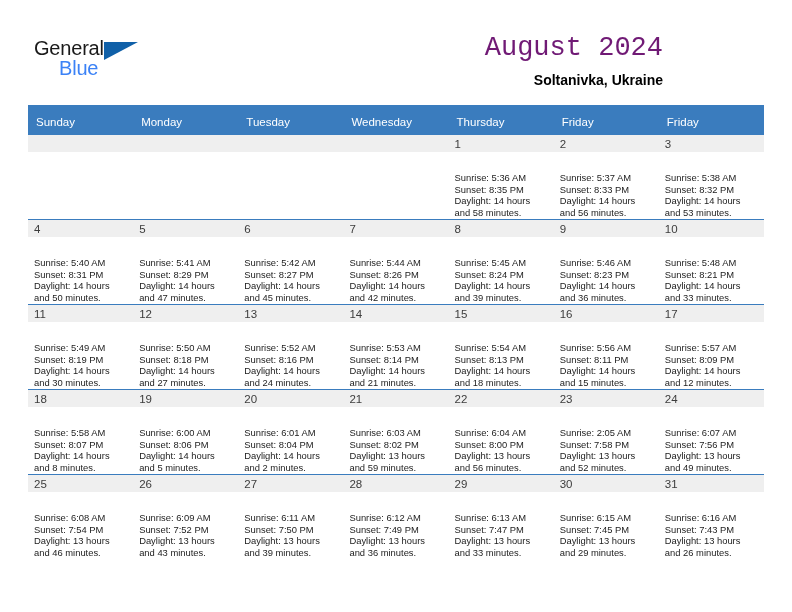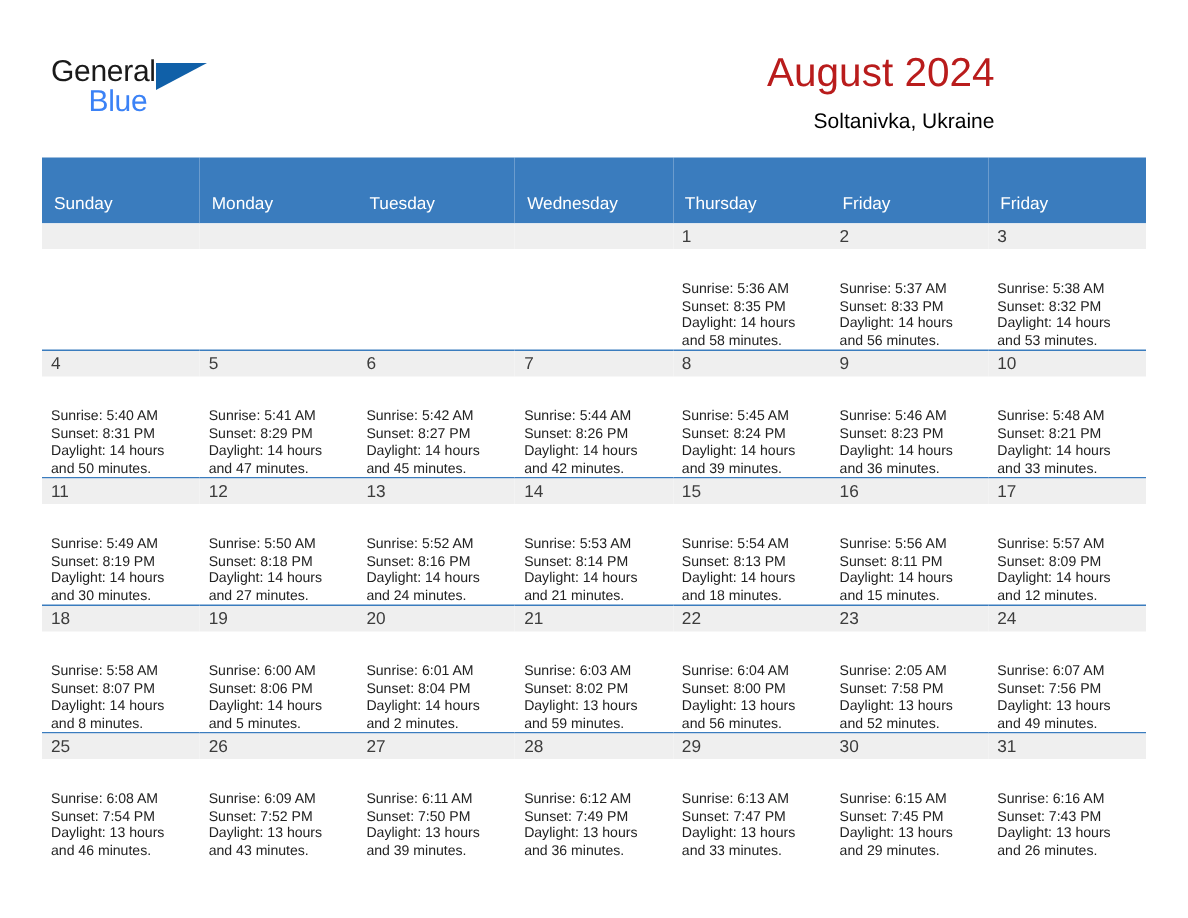--- a/index.html
+++ b/index.html
@@ -67,48 +67,50 @@
   }
 
   .title-block {
     position: absolute;
     right: 33px;
     top: 32px;
     text-align: right;
   }
   .cal-title {
     font-size: 27px;
-    color: #b91c1c;
+    color: #701a75;
     line-height: 32px;
     white-space: nowrap;
+    font-family: Liberation Mono, monospace;
   }
   .cal-subtitle {
     font-size: 14px;
     color: #000000;
     line-height: 20px;
     margin-top: 6px;
     white-space: nowrap;
+    font-weight: bold;
   }
 
   
   .calendar {
     position: absolute;
     left: 28px;
     top: 105px;
     width: 736px;
     border-collapse: collapse;
     table-layout: fixed;
   }
   .calendar th {
     background: #3a7cbe;
     color: #ffffff;
     font-size: 11.5px;
     font-weight: normal;
     text-align: left;
-    padding: 23px 0 5px 8px;
+    padding: 9px 0 5px 8px;
     height: 16px;
     border: none;
   }
   .calendar td {
     width: 105.14px;
     vertical-align: top;
     padding: 0;
     border: none;
     border-top: 1.6px solid #3a7cbe;
     height: 84px;

